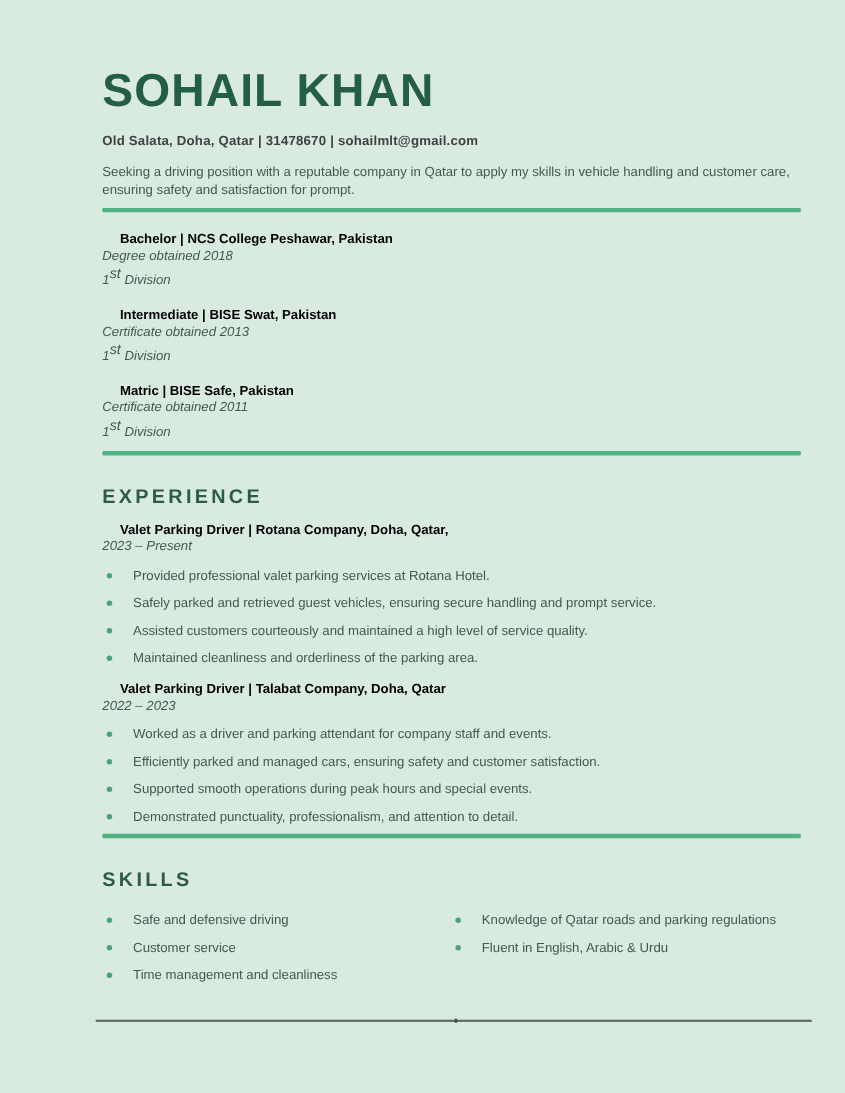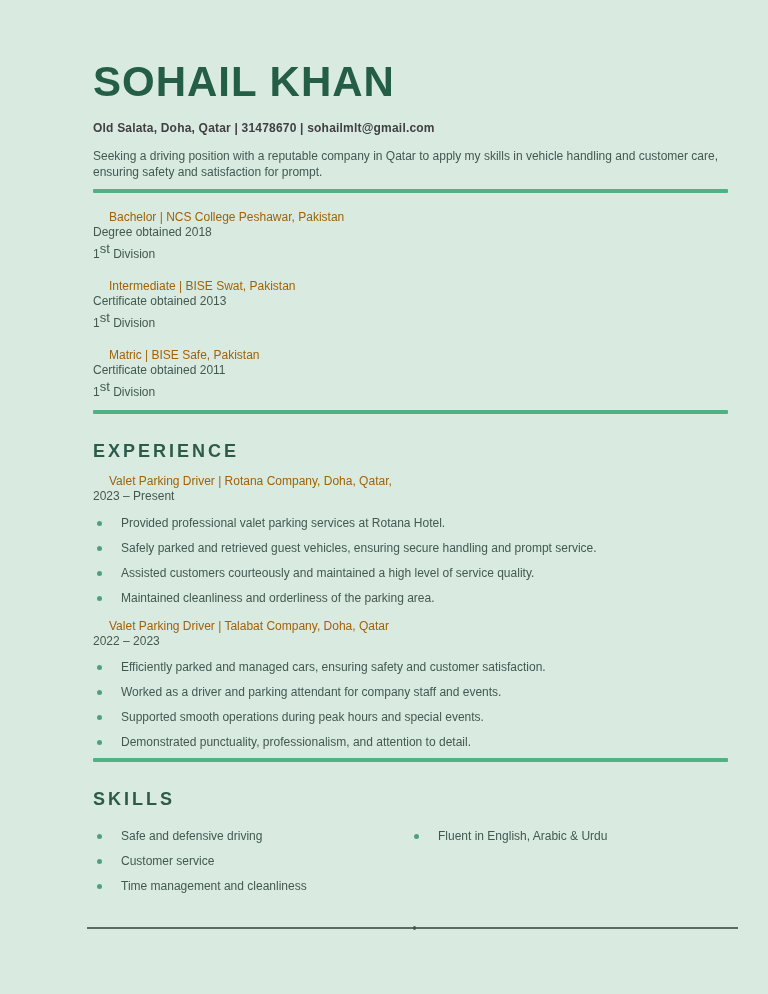--- a/index.html
+++ b/index.html
@@ -52,30 +52,31 @@
     margin: 27px 0 0;
     font-size: 18px;
     font-weight: 700;
     letter-spacing: 3px;
     color: #2c5c49;
   }
   .edu-entry { margin-top: 17px; }
   .entry-title {
     margin: 0;
     font-size: 12px;
-    font-weight: 400;
-    color: #a16207;
+    font-weight: 700;
+    color: #000000;
     line-height: 15px;
     padding-left: 16px;
   }
   .entry-line {
     margin: 0;
     font-size: 12px;
     color: #43594f;
     line-height: 15.5px;
+    font-style: italic;
   }
   .entry-line sup { font-size: 13px; }
   .job { margin-top: 12px; }
   .job + .job { margin-top: 14px; }
   .bullets {
     list-style: none;
     margin: 4px 0 0;
     padding: 0;
   }
   .bullets li {
@@ -178,25 +179,25 @@
         </li>
     </ul>
   </div>
 
   <div class="job">
     <p class="entry-title">Valet Parking Driver | Talabat Company, Doha, Qatar</p>
     <p class="entry-line">2022 – 2023</p>
     <ul class="bullets">
       <li>
           <span class="bullet"></span>
+          <span class="bullet-text">Worked as a driver and parking attendant for company staff and events.</span>
+        </li>
+      <li>
+          <span class="bullet"></span>
           <span class="bullet-text">Efficiently parked and managed cars, ensuring safety and customer satisfaction.</span>
-        </li>
-      <li>
-          <span class="bullet"></span>
-          <span class="bullet-text">Worked as a driver and parking attendant for company staff and events.</span>
         </li>
       <li>
           <span class="bullet"></span>
           <span class="bullet-text">Supported smooth operations during peak hours and special events.</span>
         </li>
       <li>
           <span class="bullet"></span>
           <span class="bullet-text">Demonstrated punctuality, professionalism, and attention to detail.</span>
         </li>
     </ul>
@@ -217,20 +218,24 @@
           <span class="bullet-text">Customer service</span>
         </li>
       <li>
           <span class="bullet"></span>
           <span class="bullet-text">Time management and cleanliness</span>
         </li>
     </ul>
     <ul class="bullets col-right">
       <li>
           <span class="bullet"></span>
+          <span class="bullet-text">Knowledge of Qatar roads and parking regulations</span>
+        </li>
+      <li>
+          <span class="bullet"></span>
           <span class="bullet-text">Fluent in English, Arabic &amp; Urdu</span>
         </li>
     </ul>
   </div>
 
   <div class="footer-line">
     <span class="dot"></span>
   </div>
 
 </div>

